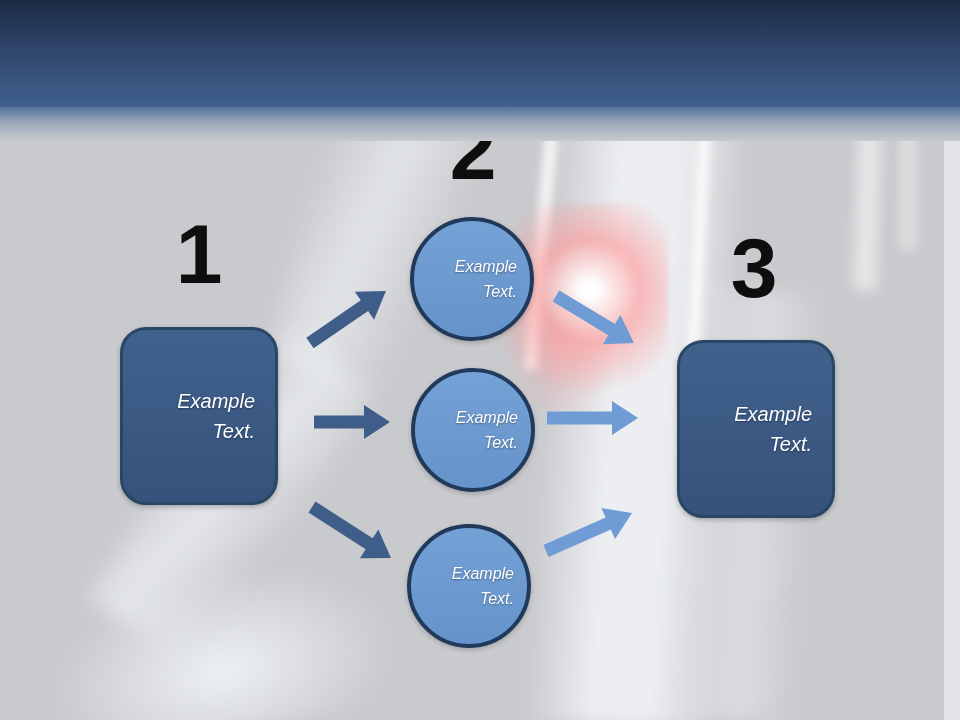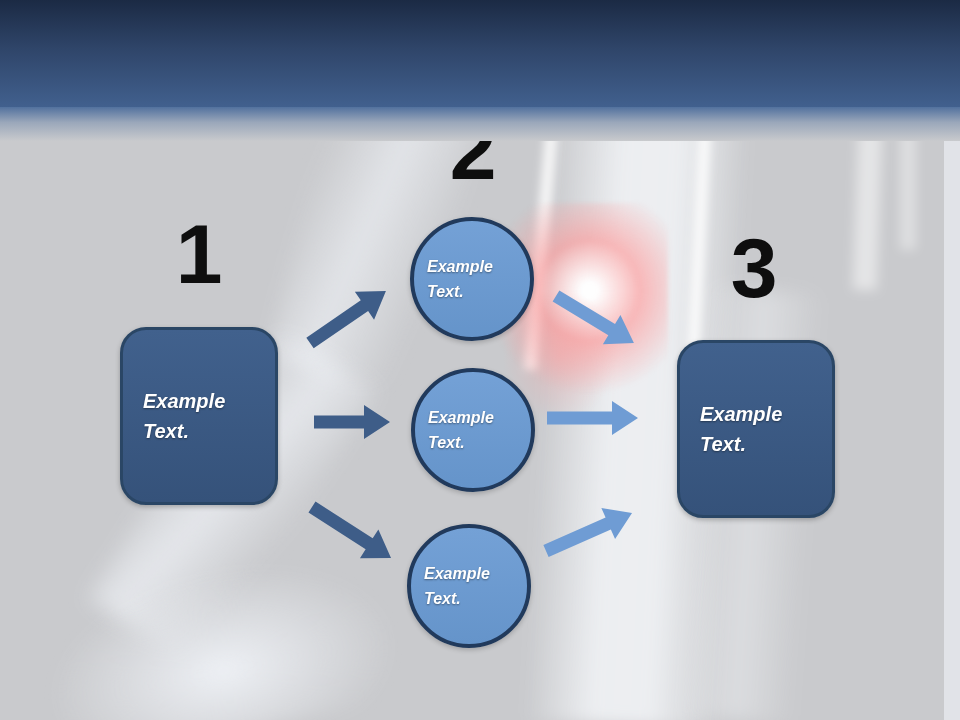--- a/index.html
+++ b/index.html
@@ -57,22 +57,22 @@
   
   .step-num{
     position:absolute;z-index:15;width:120px;text-align:center;
     font-size:84px;line-height:1;font-weight:800;color:var(--number-color,#0e0e0e);
   }
   .num-1{left:139px;top:212px;}
   .num-2{left:413px;top:108px;}
   .num-3{left:694px;top:226px;}
   
   .shape-label{
-    font-style:italic;font-weight:700;color:var(--label-color,#ffffff);
-    text-align:left;text-shadow:0 1px 2px rgba(0,0,0,.4);
+    font-style:italic;font-weight:400;color:var(--label-color,#ffffff);
+    text-align:right;text-shadow:0 1px 2px rgba(0,0,0,.4);
   }
   .proc-box{
     position:absolute;z-index:12;width:158px;height:178px;border-radius:26px;
     border:3px solid var(--box-border,#2a4665);box-sizing:border-box;
     background:linear-gradient(to bottom,var(--box-fill-top,#41618d),var(--box-fill-bottom,#35527a));
     display:flex;align-items:center;justify-content:center;
     box-shadow:0 2px 5px rgba(0,0,0,.25);
   }
   .box-left{left:120px;top:327px;}
   .box-right{left:677px;top:340px;}

